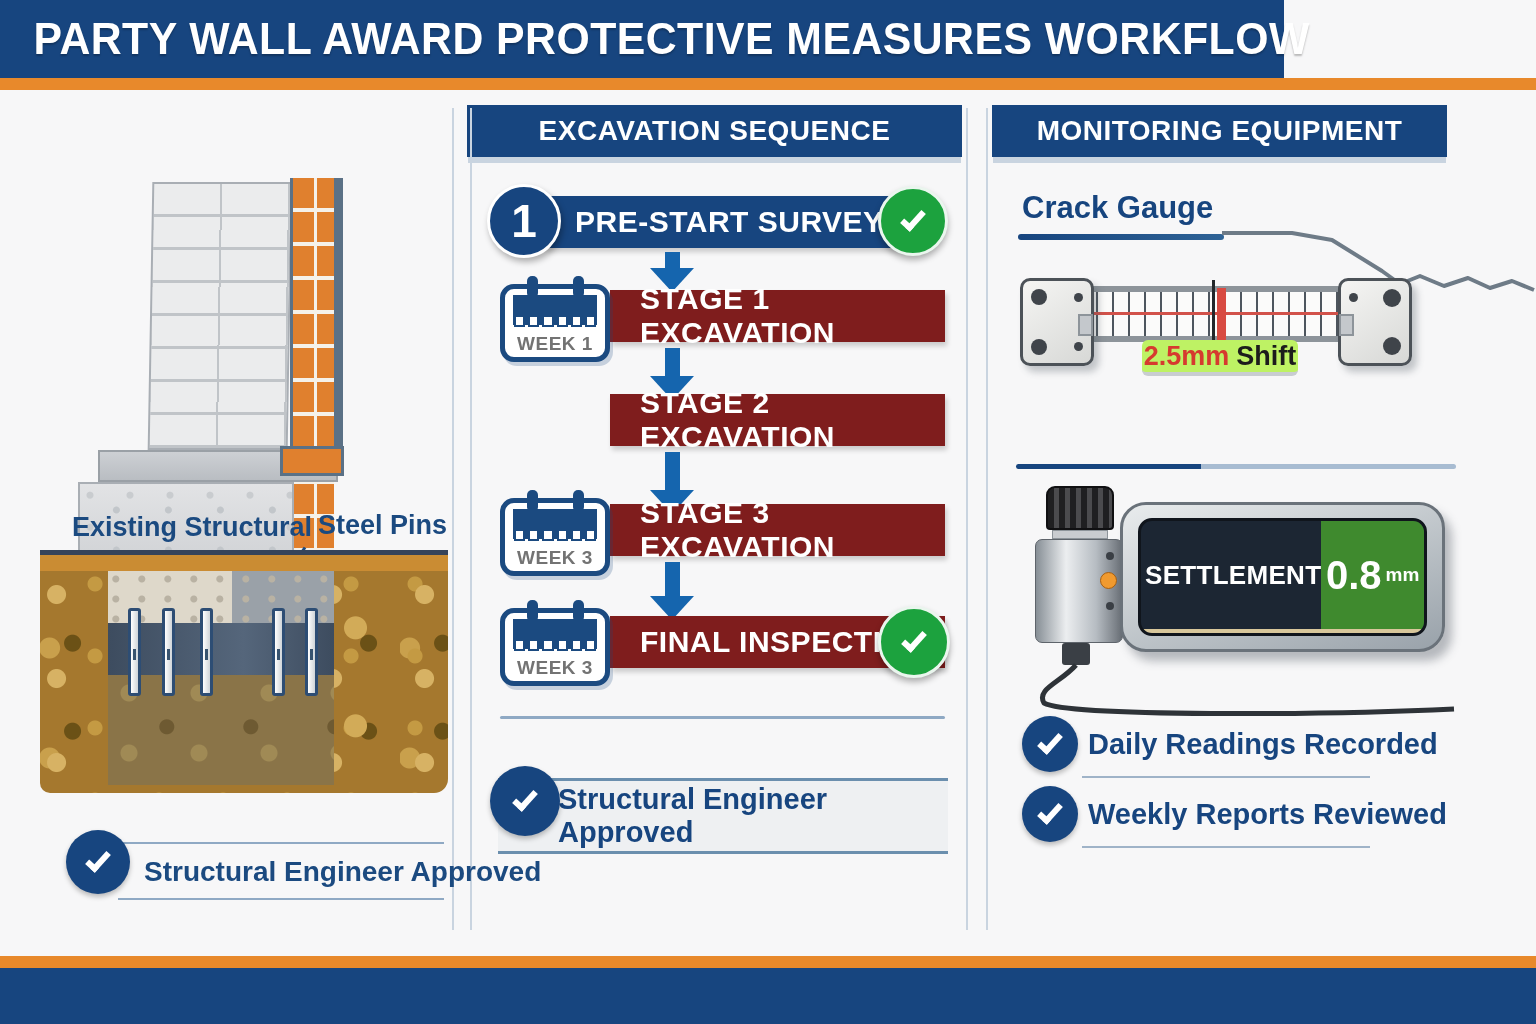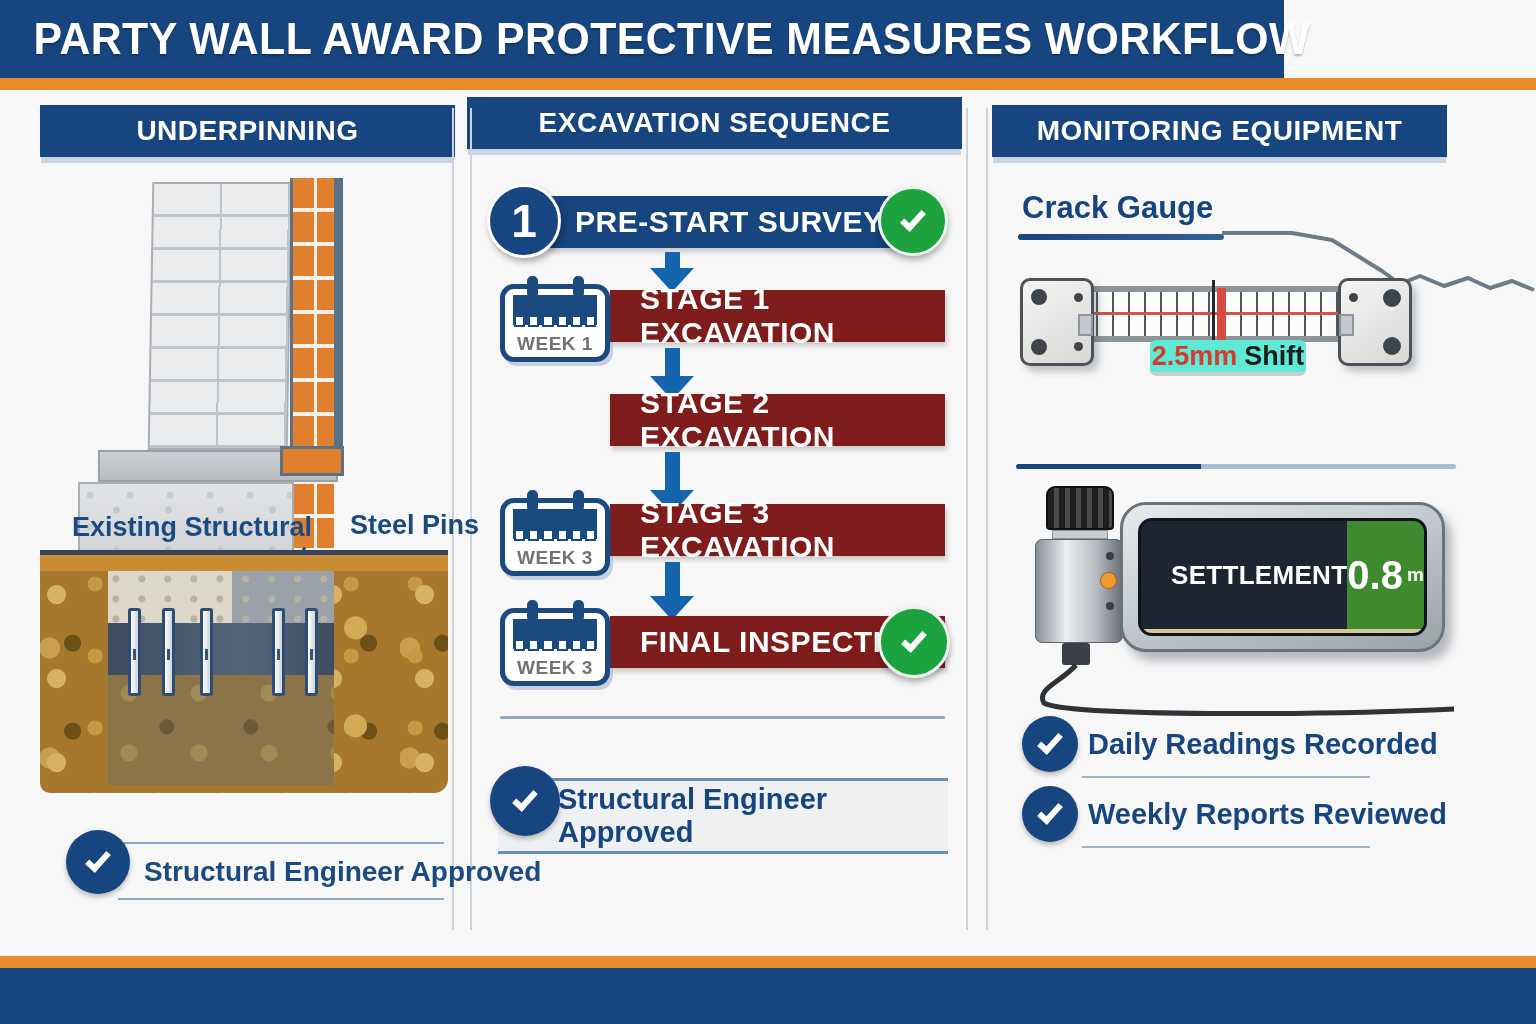--- a/index.html
+++ b/index.html
@@ -86,75 +86,72 @@
   .crack-svg{position:absolute;left:1222px;top:226px;}
   .gauge{position:absolute;left:1020px;top:274px;width:392px;height:104px;}
   .gauge .ruler{position:absolute;left:62px;top:12px;width:262px;height:56px;background:
     repeating-linear-gradient(90deg,transparent 0 14px,#4e565e 14px 16px),#fbfbfa;border-top:6px solid #8d949a;border-bottom:6px solid #8d949a;}
   .gauge .redline{position:absolute;left:62px;top:38px;width:262px;height:3px;background:#d2524a;}
   .gauge .centerline{position:absolute;left:192px;top:6px;width:3px;height:68px;background:#23272b;}
   .gauge .marker{position:absolute;left:197px;top:14px;width:9px;height:52px;background:#d84b42;}
   .plate{position:absolute;top:4px;width:74px;height:88px;background:linear-gradient(145deg,#f5f5f3,#d7d8d6);border:3px solid #4c5258;border-radius:10px;box-shadow:5px 6px 7px rgba(70,80,90,.3);}
   .plate .s{position:absolute;border-radius:50%;background:#3f444a;}
   .plate .win{position:absolute;top:33px;width:15px;height:22px;background:#c4c8cc;border:2px solid #8d949a;}
-  .shift-tab{position:absolute;left:130px;top:66px;width:156px;height:36px;background:#5eead4;border-radius:6px;border-bottom:4px solid #c9cdd1;display:flex;align-items:center;justify-content:center;gap:7px;font-weight:bold;font-size:27px;z-index:3;}
+  .shift-tab{position:absolute;left:122px;top:66px;width:156px;height:36px;background:#bef264;border-radius:6px;border-bottom:4px solid #c9cdd1;display:flex;align-items:center;justify-content:center;gap:7px;font-weight:bold;font-size:27px;z-index:3;}
   .shift-tab .v{color:#d63a2f;} .shift-tab .l{color:#1c1c1c;}
 
   .sensor-cap{position:absolute;left:1046px;top:486px;width:68px;height:44px;background:repeating-linear-gradient(90deg,#1f1f21 0 6px,#4b4b4e 6px 11px);border:2px solid #101012;border-radius:9px 9px 4px 4px;}
   .sensor-collar{position:absolute;left:1052px;top:530px;width:56px;height:9px;background:#c9ccd0;border:1px solid #8d949a;}
   .sensor-body{position:absolute;left:1035px;top:539px;width:88px;height:104px;background:linear-gradient(90deg,#878f96,#eceef0 35%,#b6bcc2 70%,#696f76);border-radius:7px;border:1px solid #5e646b;}
   .sensor-dot{position:absolute;left:1100px;top:572px;width:17px;height:17px;border-radius:50%;background:#f09a2f;border:1px solid #a65f12;}
   .sensor-dot2{position:absolute;width:8px;height:8px;border-radius:50%;background:#3a3f45;}
   .sensor-plug{position:absolute;left:1062px;top:643px;width:28px;height:22px;background:#3a3f45;border-radius:3px;}
   .cable-svg{position:absolute;left:1030px;top:663px;}
   .display{position:absolute;left:1120px;top:502px;width:325px;height:150px;border-radius:26px;background:linear-gradient(160deg,#e9eced,#99a2aa);border:3px solid #6a727a;box-shadow:7px 9px 10px rgba(60,70,80,.35);}
   .screen{position:absolute;left:15px;right:15px;top:13px;bottom:13px;background:#1c2633;border:3px solid #10151c;border-radius:14px;display:flex;flex-direction:column;overflow:hidden;}
   .srow{flex:1;display:flex;align-items:stretch;}
-  .srow .lab{flex:1.3;display:flex;align-items:center;padding-left:30px;color:#fff;font-weight:bold;font-size:26px;letter-spacing:.3px;}
+  .srow .lab{flex:1.3;display:flex;align-items:center;padding-left:4px;color:#fff;font-weight:bold;font-size:26px;letter-spacing:.3px;}
   .srow .val{flex:1;display:flex;align-items:center;justify-content:center;gap:4px;color:#fff;font-weight:bold;}
   .srow .val .big{font-size:40px;} .srow .val .unit{font-size:19px;}
   .srow.settle .val{background:#3f8a2e;} .srow.vib .val{background:#bf3a2b;}
   .sdiv{height:4px;background:#d8c79b;}
   .mon-check-text{position:absolute;color:#17457f;font-weight:bold;font-size:29px;white-space:nowrap;}
   .mon-check-line{position:absolute;height:2px;background:#9fb3c8;}
 </style>
 </head>
 <body>
 
 <div class="stage">
 
   <div class="titlebar">
     <span class="t">PARTY WALL AWARD PROTECTIVE MEASURES WORKFLOW</span>
   </div>
   <div class="stripe-top"></div>
 
-  <div class="colhead" style="left:40px;top:105px;width:415px;">
-    <span>UNDERPINNING</span>
-  </div>
-  <div class="colhead" style="left:467px;top:97px;width:495px;">
+  <div class="colhead" style="left:467px;top:105px;width:495px;">
     <span>EXCAVATION SEQUENCE</span>
   </div>
   <div class="colhead" style="left:992px;top:105px;width:455px;">
     <span>MONITORING EQUIPMENT</span>
   </div>
 
   <div class="vline" style="left:452px;"></div>
   <div class="vline" style="left:470px;"></div>
   <div class="vline" style="left:966px;"></div>
   <div class="vline" style="left:986px;"></div>
 
   <div class="wall-gray"></div>
   <div class="wall-brick"></div>
   <div class="wall-trim"></div>
   <div class="footing1"></div>
   <div class="brickpad"></div>
   <div class="footing2"></div>
 
   <div class="anno" style="left:72px;top:512px;">Existing Structural</div>
-  <div class="anno" style="left:318px;top:510px;margin-left:32px;">Steel Pins</div>
+  <div class="anno" style="left:318px;top:510px;">Steel Pins</div>
   <div class="leader" style="left:195px;top:552px;width:62px;transform:rotate(58deg);"></div>
   <div class="leader" style="left:305px;top:546px;width:50px;transform:rotate(125deg);"></div>
 
   <div class="ground-top"></div>
   <div class="ground-strip"></div>
   <div class="soil"></div>
   <div class="underpin">
     <div class="concrete"></div>
     <div class="band"></div>
     <div class="mass"></div>

